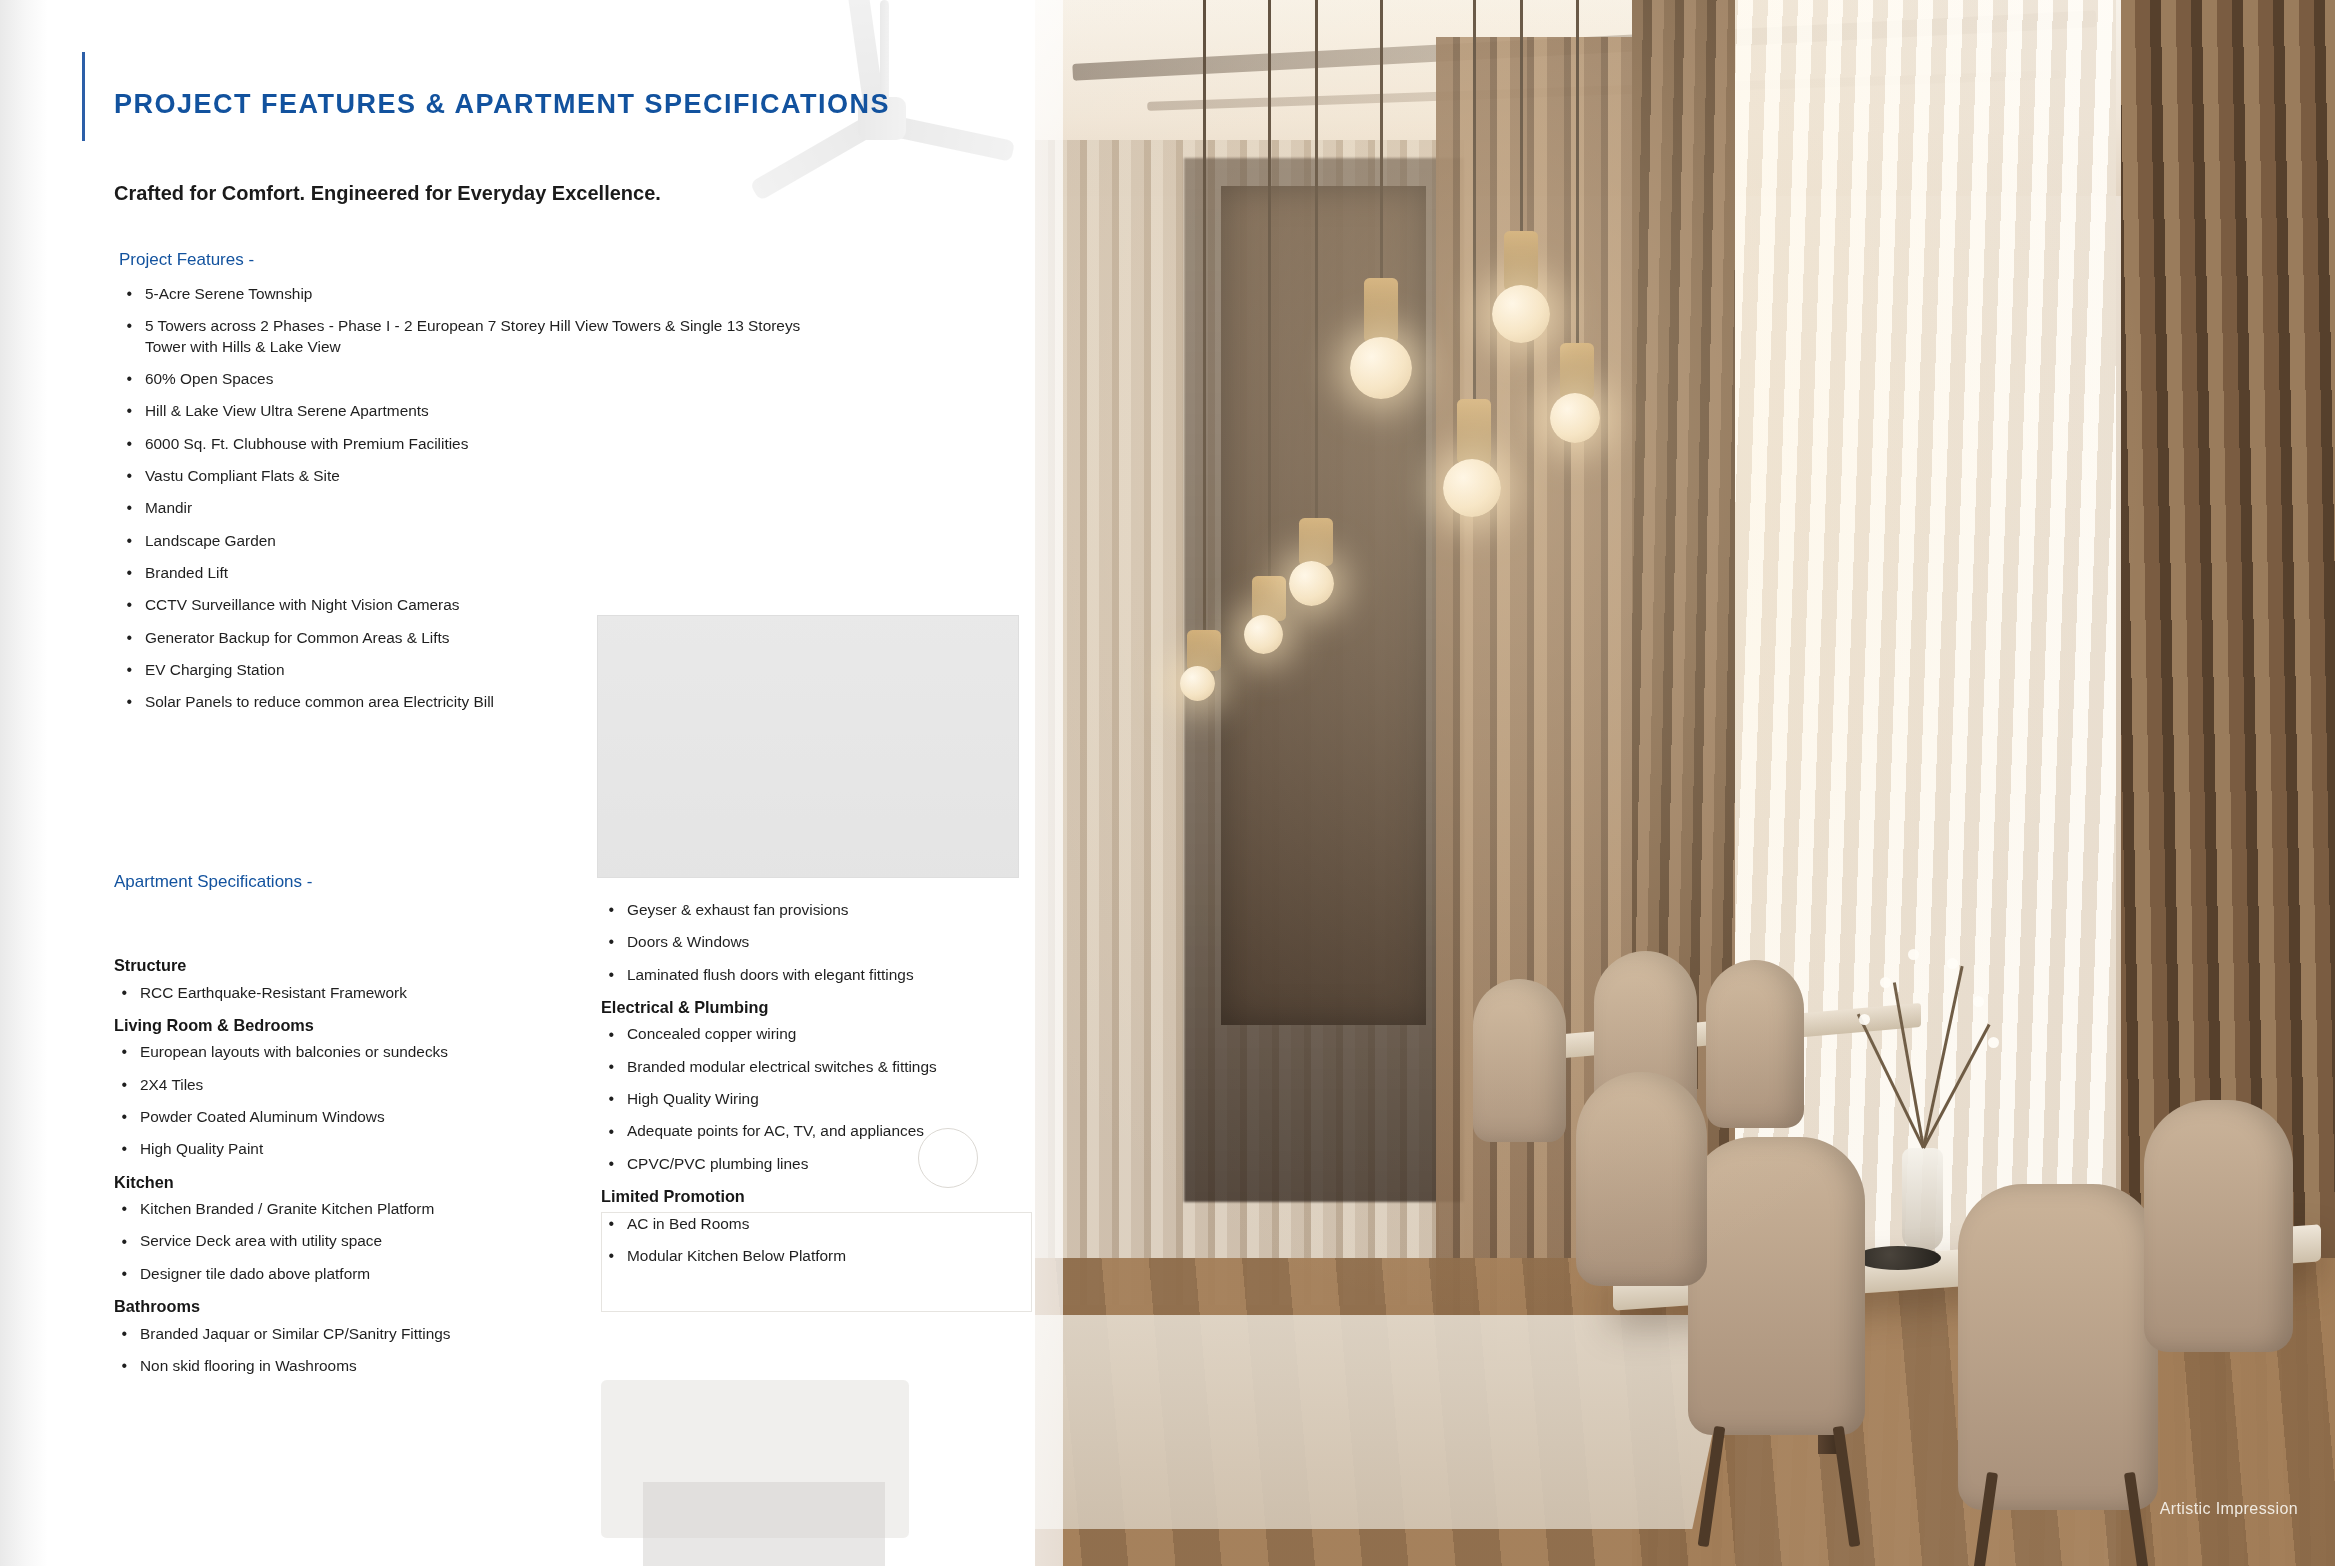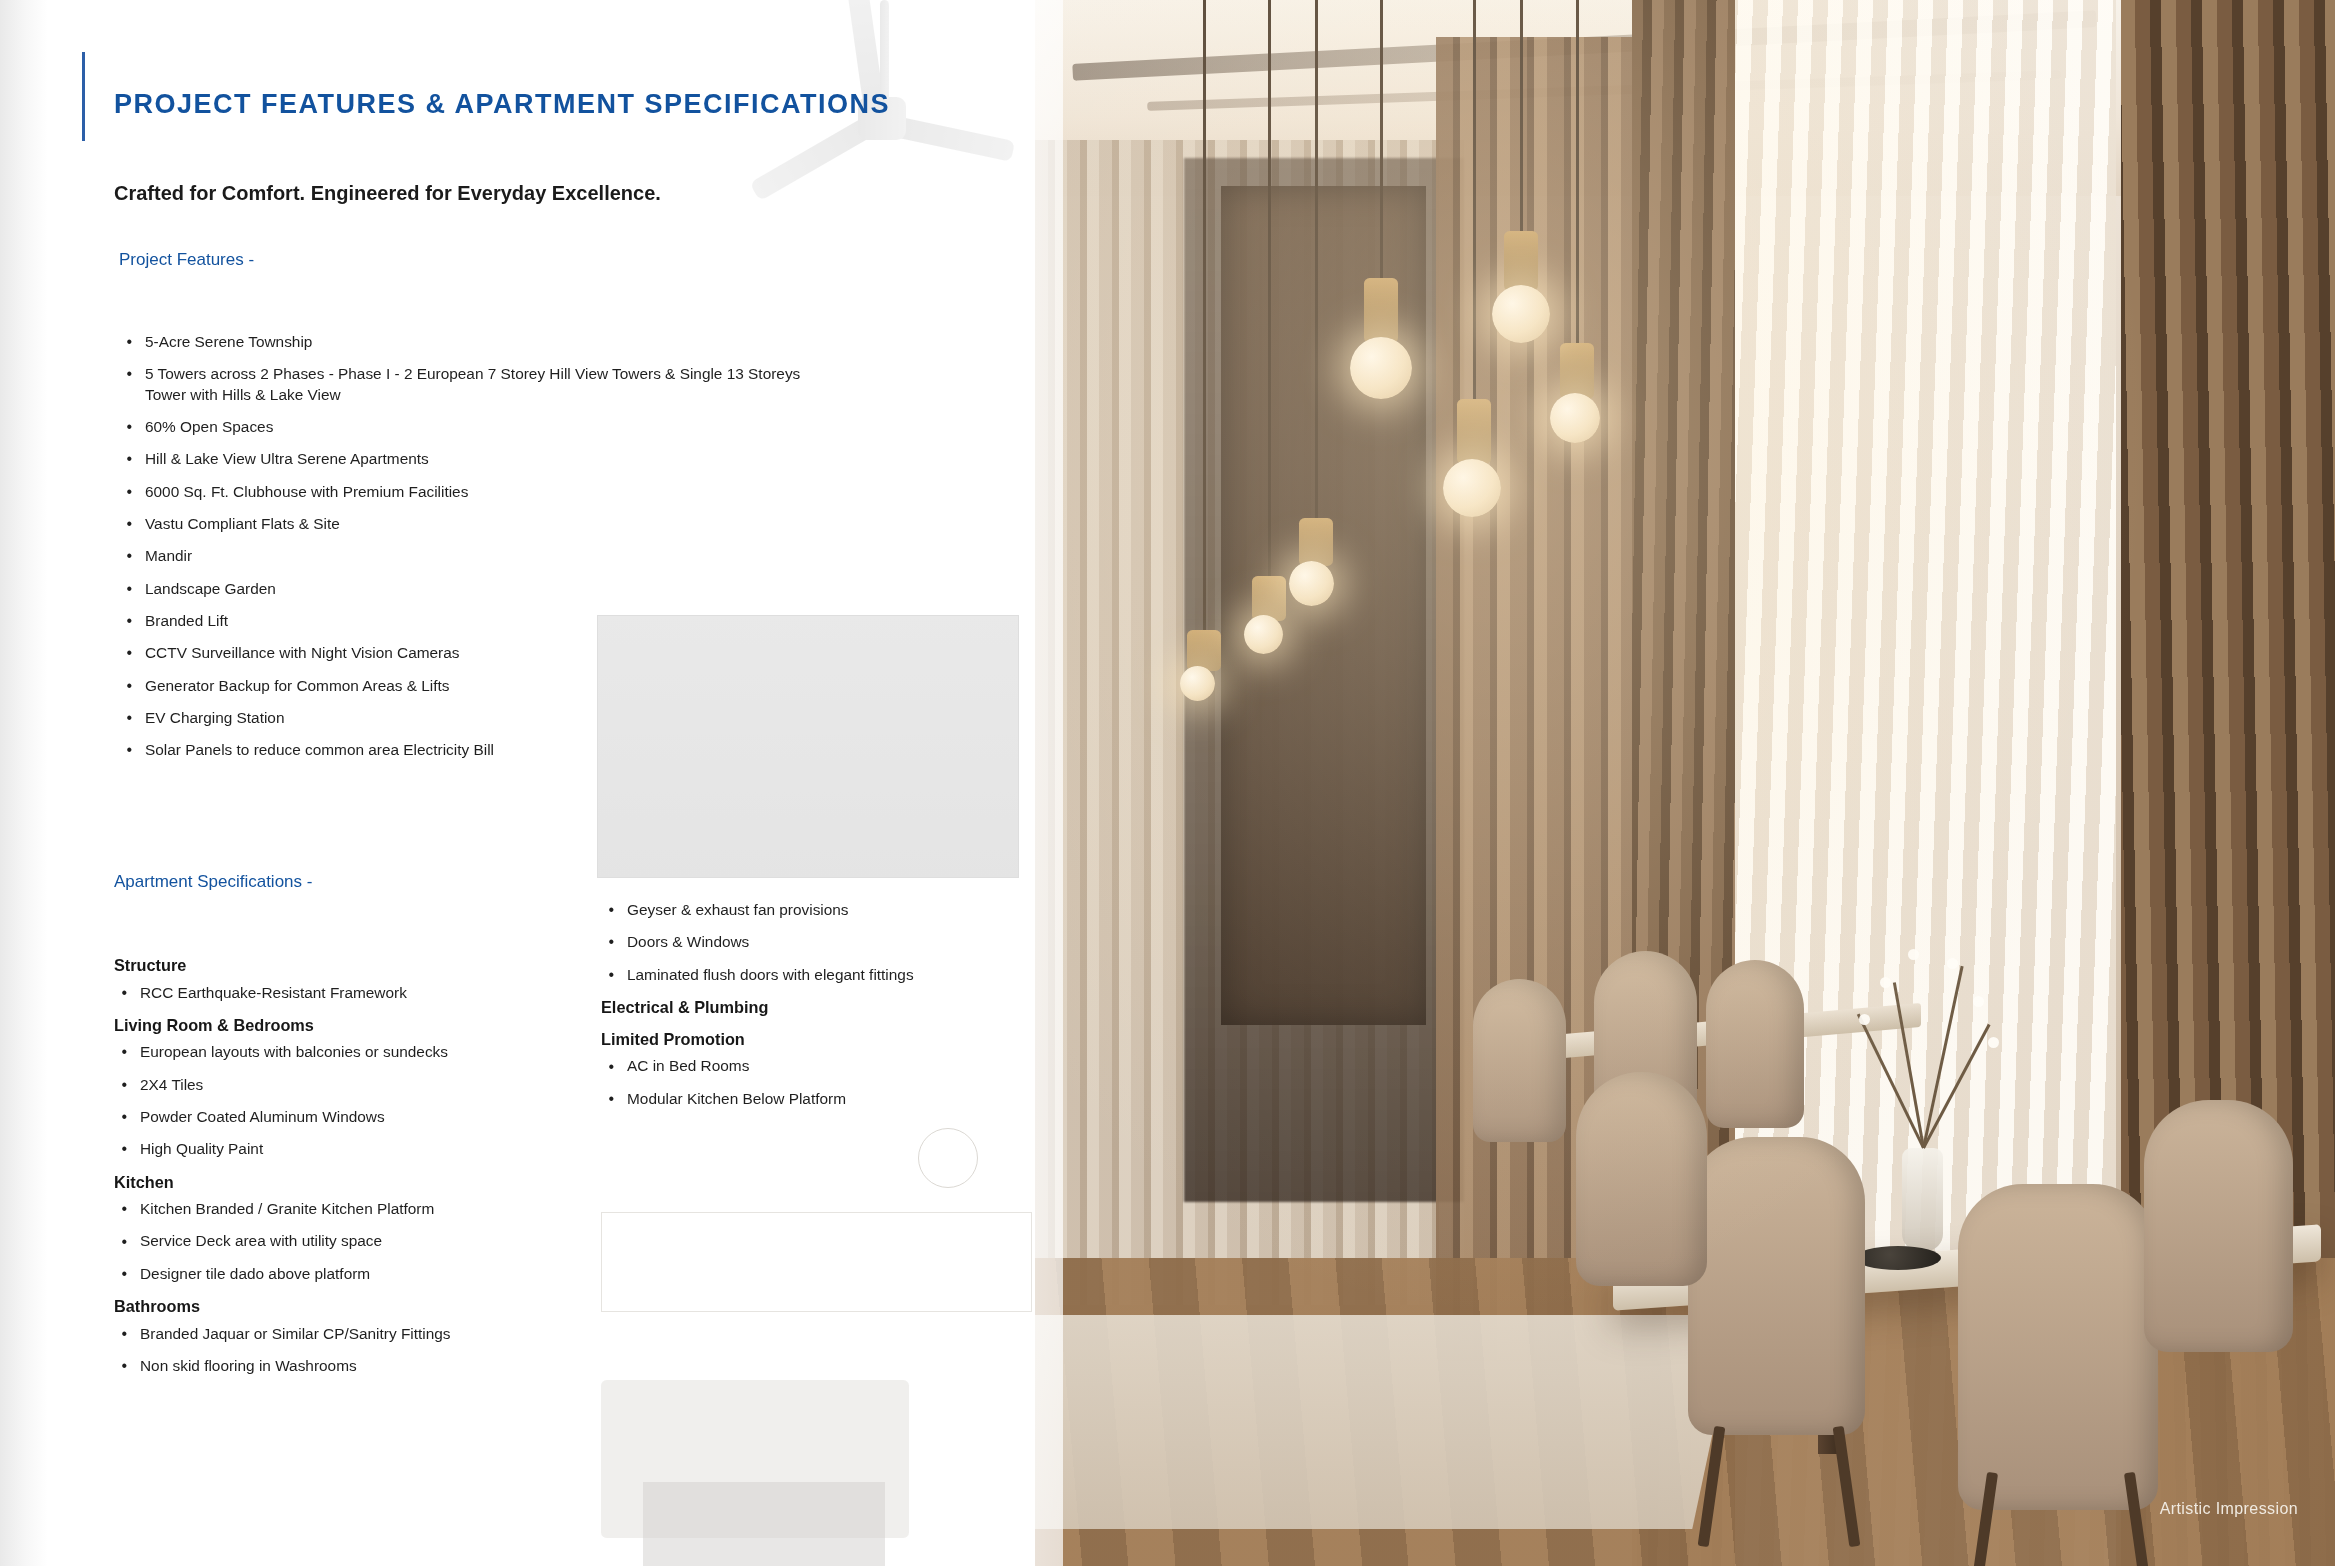--- a/index.html
+++ b/index.html
@@ -218,21 +218,21 @@
     font-size: 15.4px;
     color: #1f1f1f;
     line-height: 1.32;
   }
   ul.bul li::before {
     content: "•";
     position: absolute; left: 7.5px; top: -0.9px;
     font-size: 16px; color: #1f1f1f;
   }
   .features-list {
-    position: absolute; left: 119px; top: 284px; width: 708px; margin-top: 48px;
+    position: absolute; left: 119px; top: 284px; width: 708px;
   }
   .specs-head { left: 114px; top: 872px; }
   .col-left {
     position: absolute; left: 114px; top: 956px; width: 438px;
   }
   .col-right {
     position: absolute; left: 601px; top: 900px; width: 466px;
   }
   .col-left .grp-head:first-child,
   .col-right .grp-head:first-child { margin-top: 0; }
@@ -422,20 +422,27 @@
         <li>Non skid flooring in Washrooms</li>
       </ul>
     </div>
   <div class="col-right" id="specs-right">
       <ul class="bul">
         <li>Geyser &amp; exhaust fan provisions</li>
         <li>Doors &amp; Windows</li>
         <li>Laminated flush doors with elegant fittings</li>
       </ul>
       <div class="grp-head">Electrical &amp; Plumbing</div>
+      <ul class="bul">
+        <li>Concealed copper wiring</li>
+        <li>Branded modular electrical switches &amp; fittings</li>
+        <li>High Quality Wiring</li>
+        <li>Adequate points for AC, TV, and appliances</li>
+        <li>CPVC/PVC plumbing lines</li>
+      </ul>
       <div class="grp-head">Limited Promotion</div>
       <ul class="bul">
         <li>AC in Bed Rooms</li>
         <li>Modular Kitchen Below Platform</li>
       </ul>
     </div>
 </div>
 
 
 </body></html>

